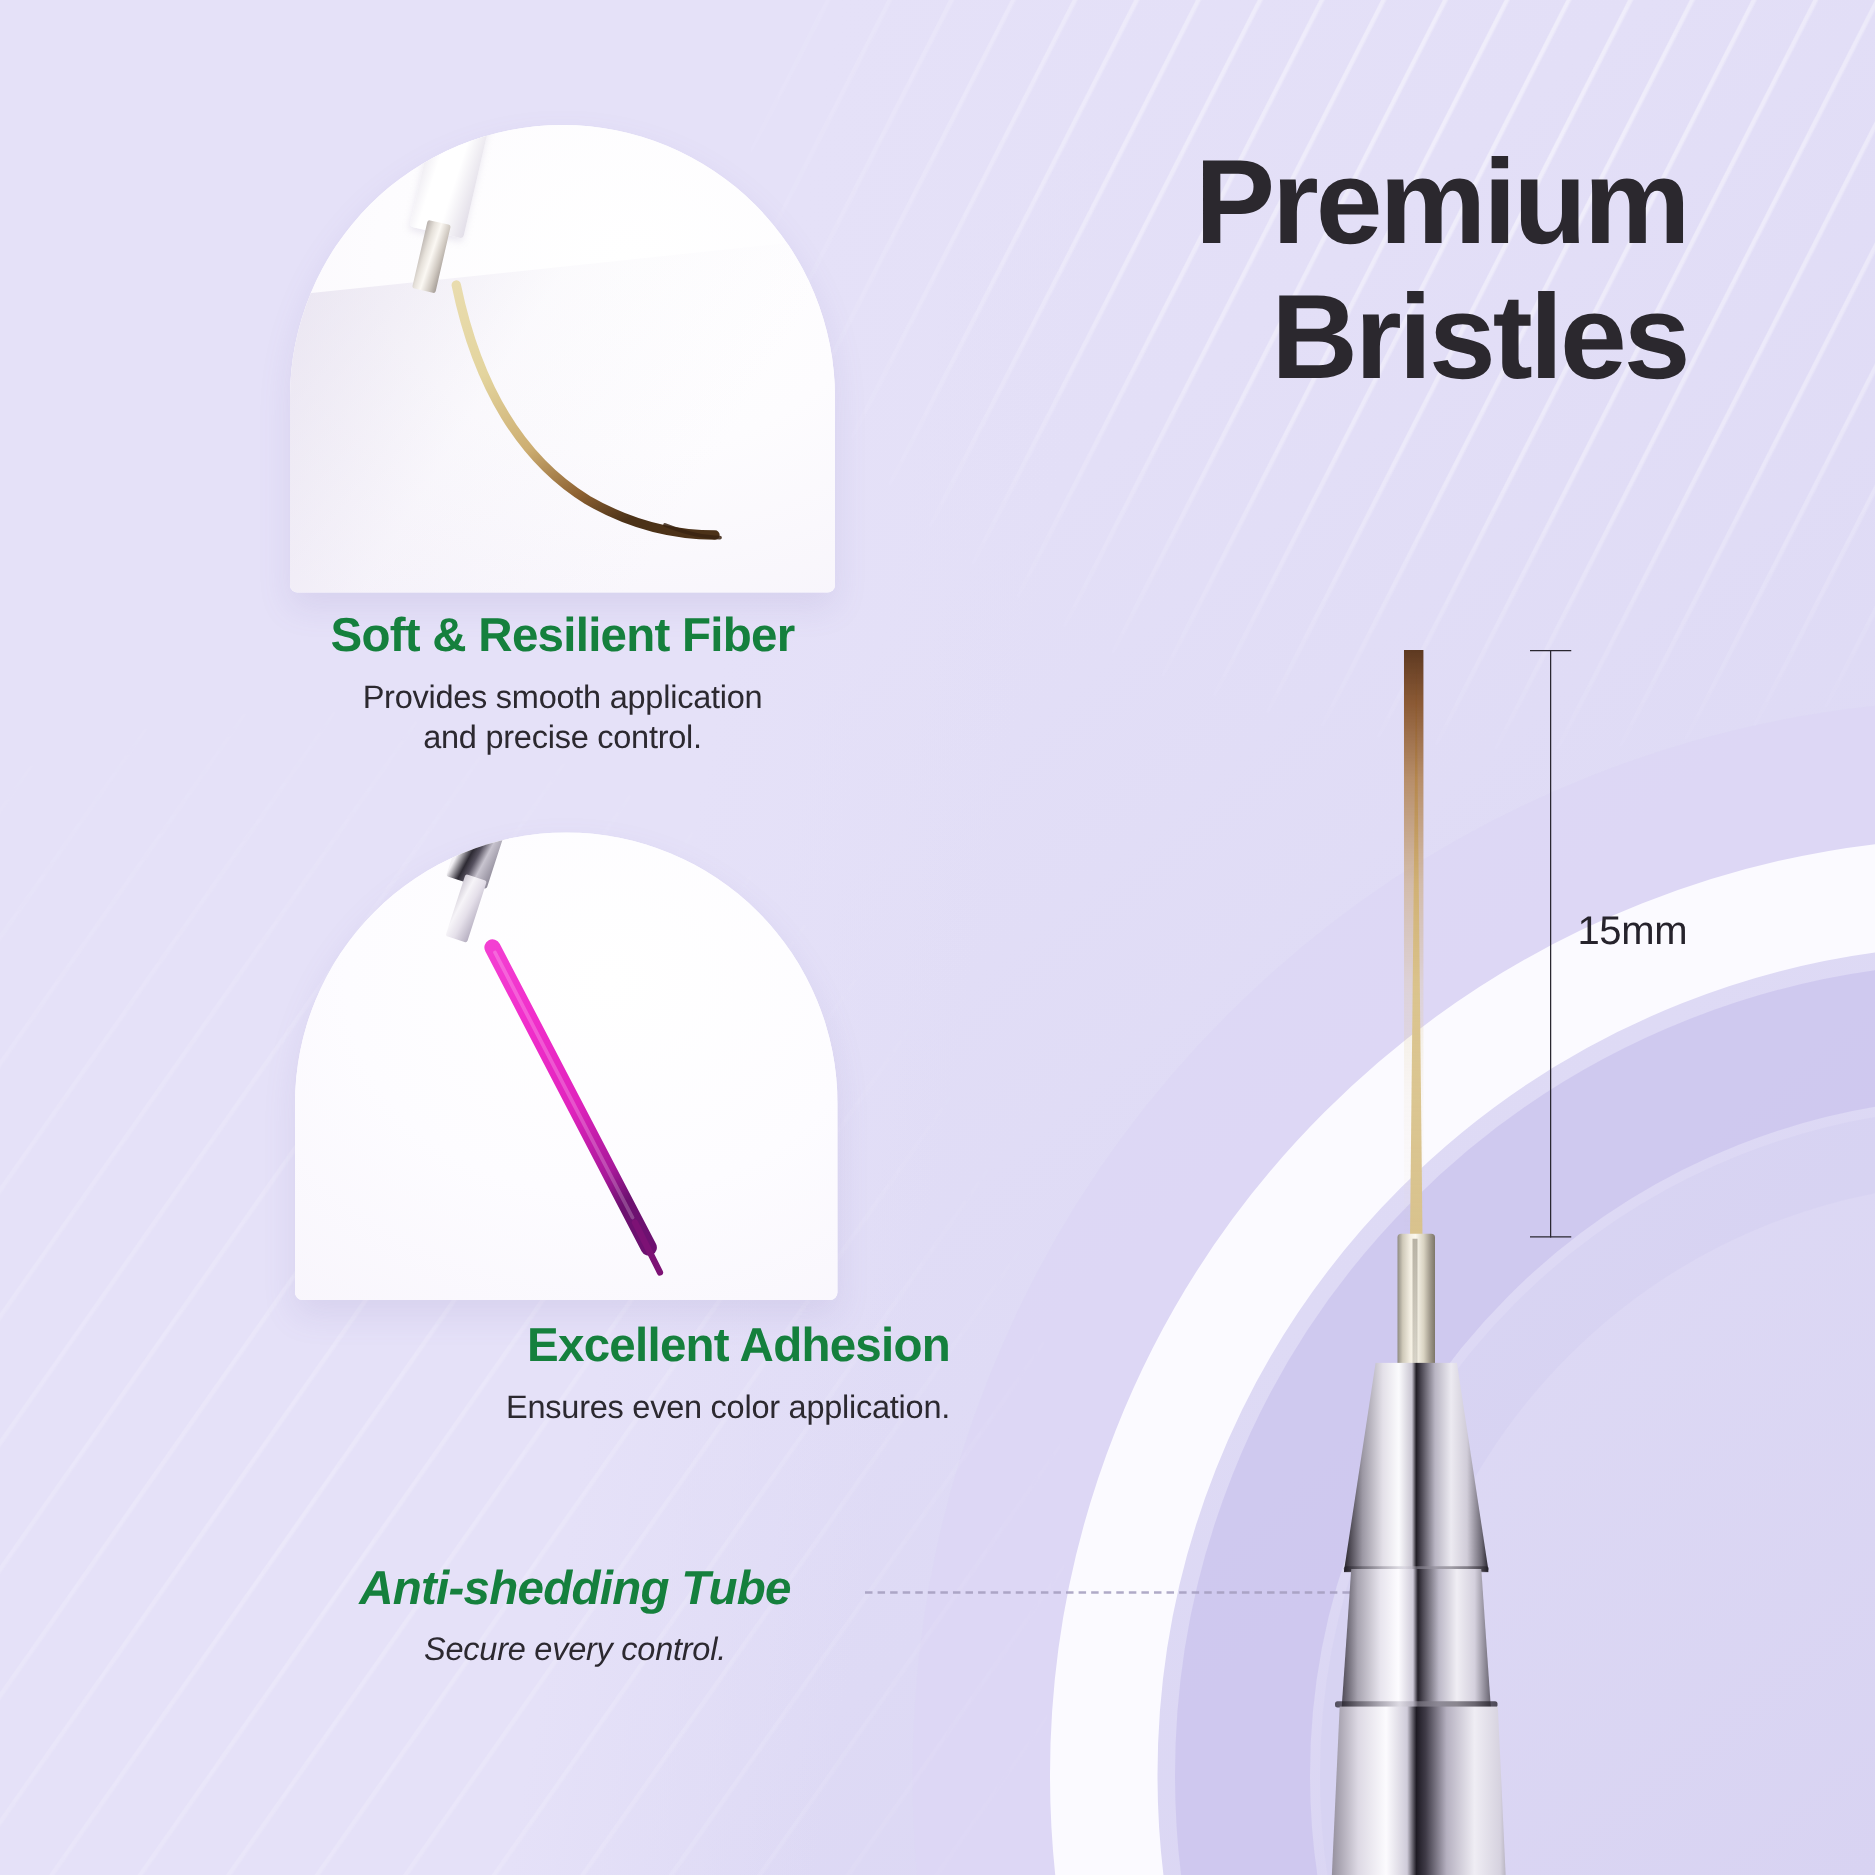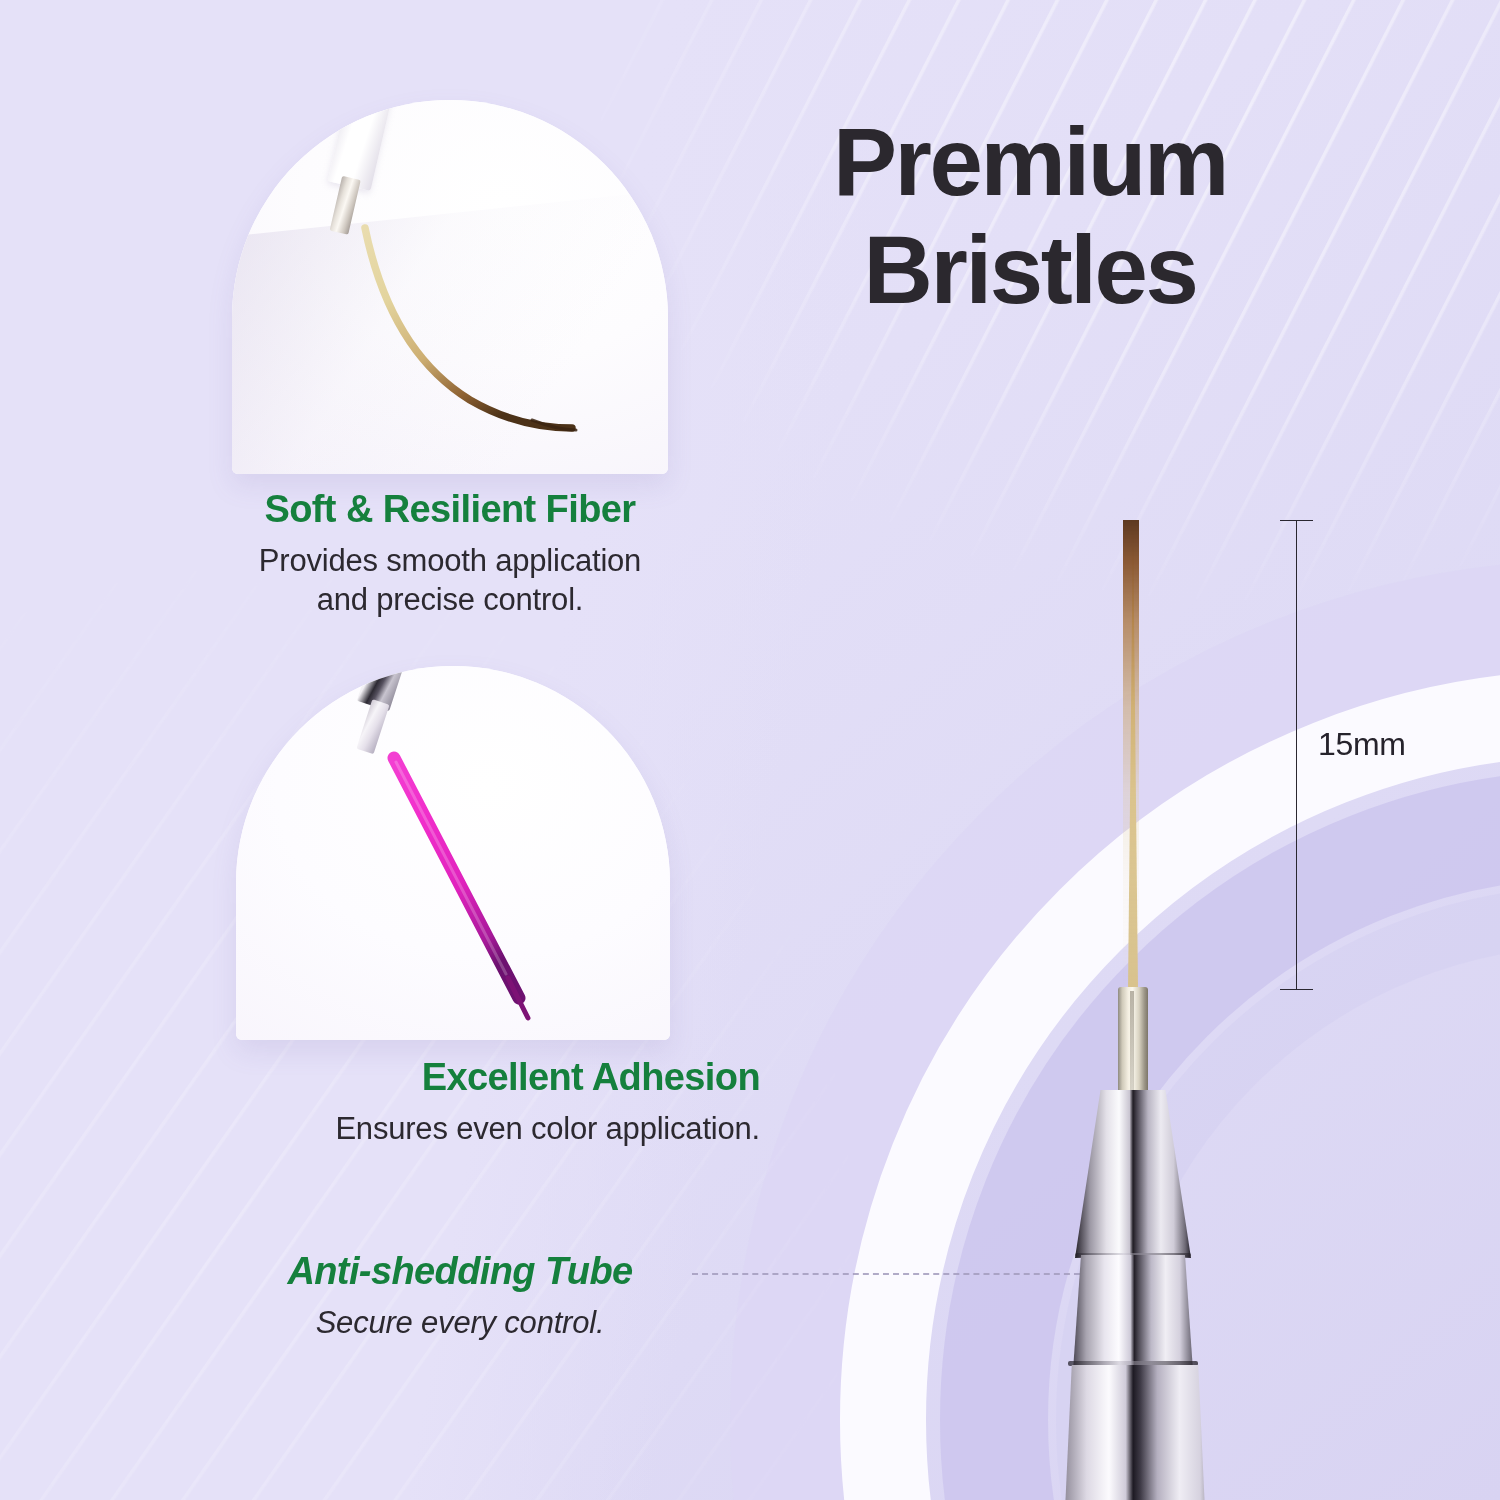--- a/index.html
+++ b/index.html
@@ -165,43 +165,43 @@
   .feat-title {
     font-size:38px;
     font-weight:700;
     color:#15803d;
     letter-spacing:-0.6px;
     line-height:1.12;
     white-space:nowrap;
   }
   .feat-desc {
     margin-top:10px;
-    font-size:31px;
+    font-size:26px;
     font-weight:400;
     color:#2c2930;
     line-height:1.26;
     letter-spacing:-0.2px;
   }
 
   
   .headline {
     position:absolute;
     right:150px; top:108px;
     width:640px;
-    text-align:center;
+    text-align:right;
     font-size:96px;
     font-weight:700;
     line-height:1.12;
     letter-spacing:-2.4px;
     color:#2b282e;
   }
   .headline span { display:block; }
 
   
-  .dim { position:absolute; left:1280px; top:520px; width:150px; height:470px; }
+  .dim { position:absolute; left:1224px; top:520px; width:150px; height:470px; }
   .dim-line {
     position:absolute; left:16px; top:0;
     width:1px; height:470px;
     background:#2a2730;
   }
   .dim-cap {
     position:absolute; left:0;
     width:33px; height:1px;
     background:#2a2730;
   }

